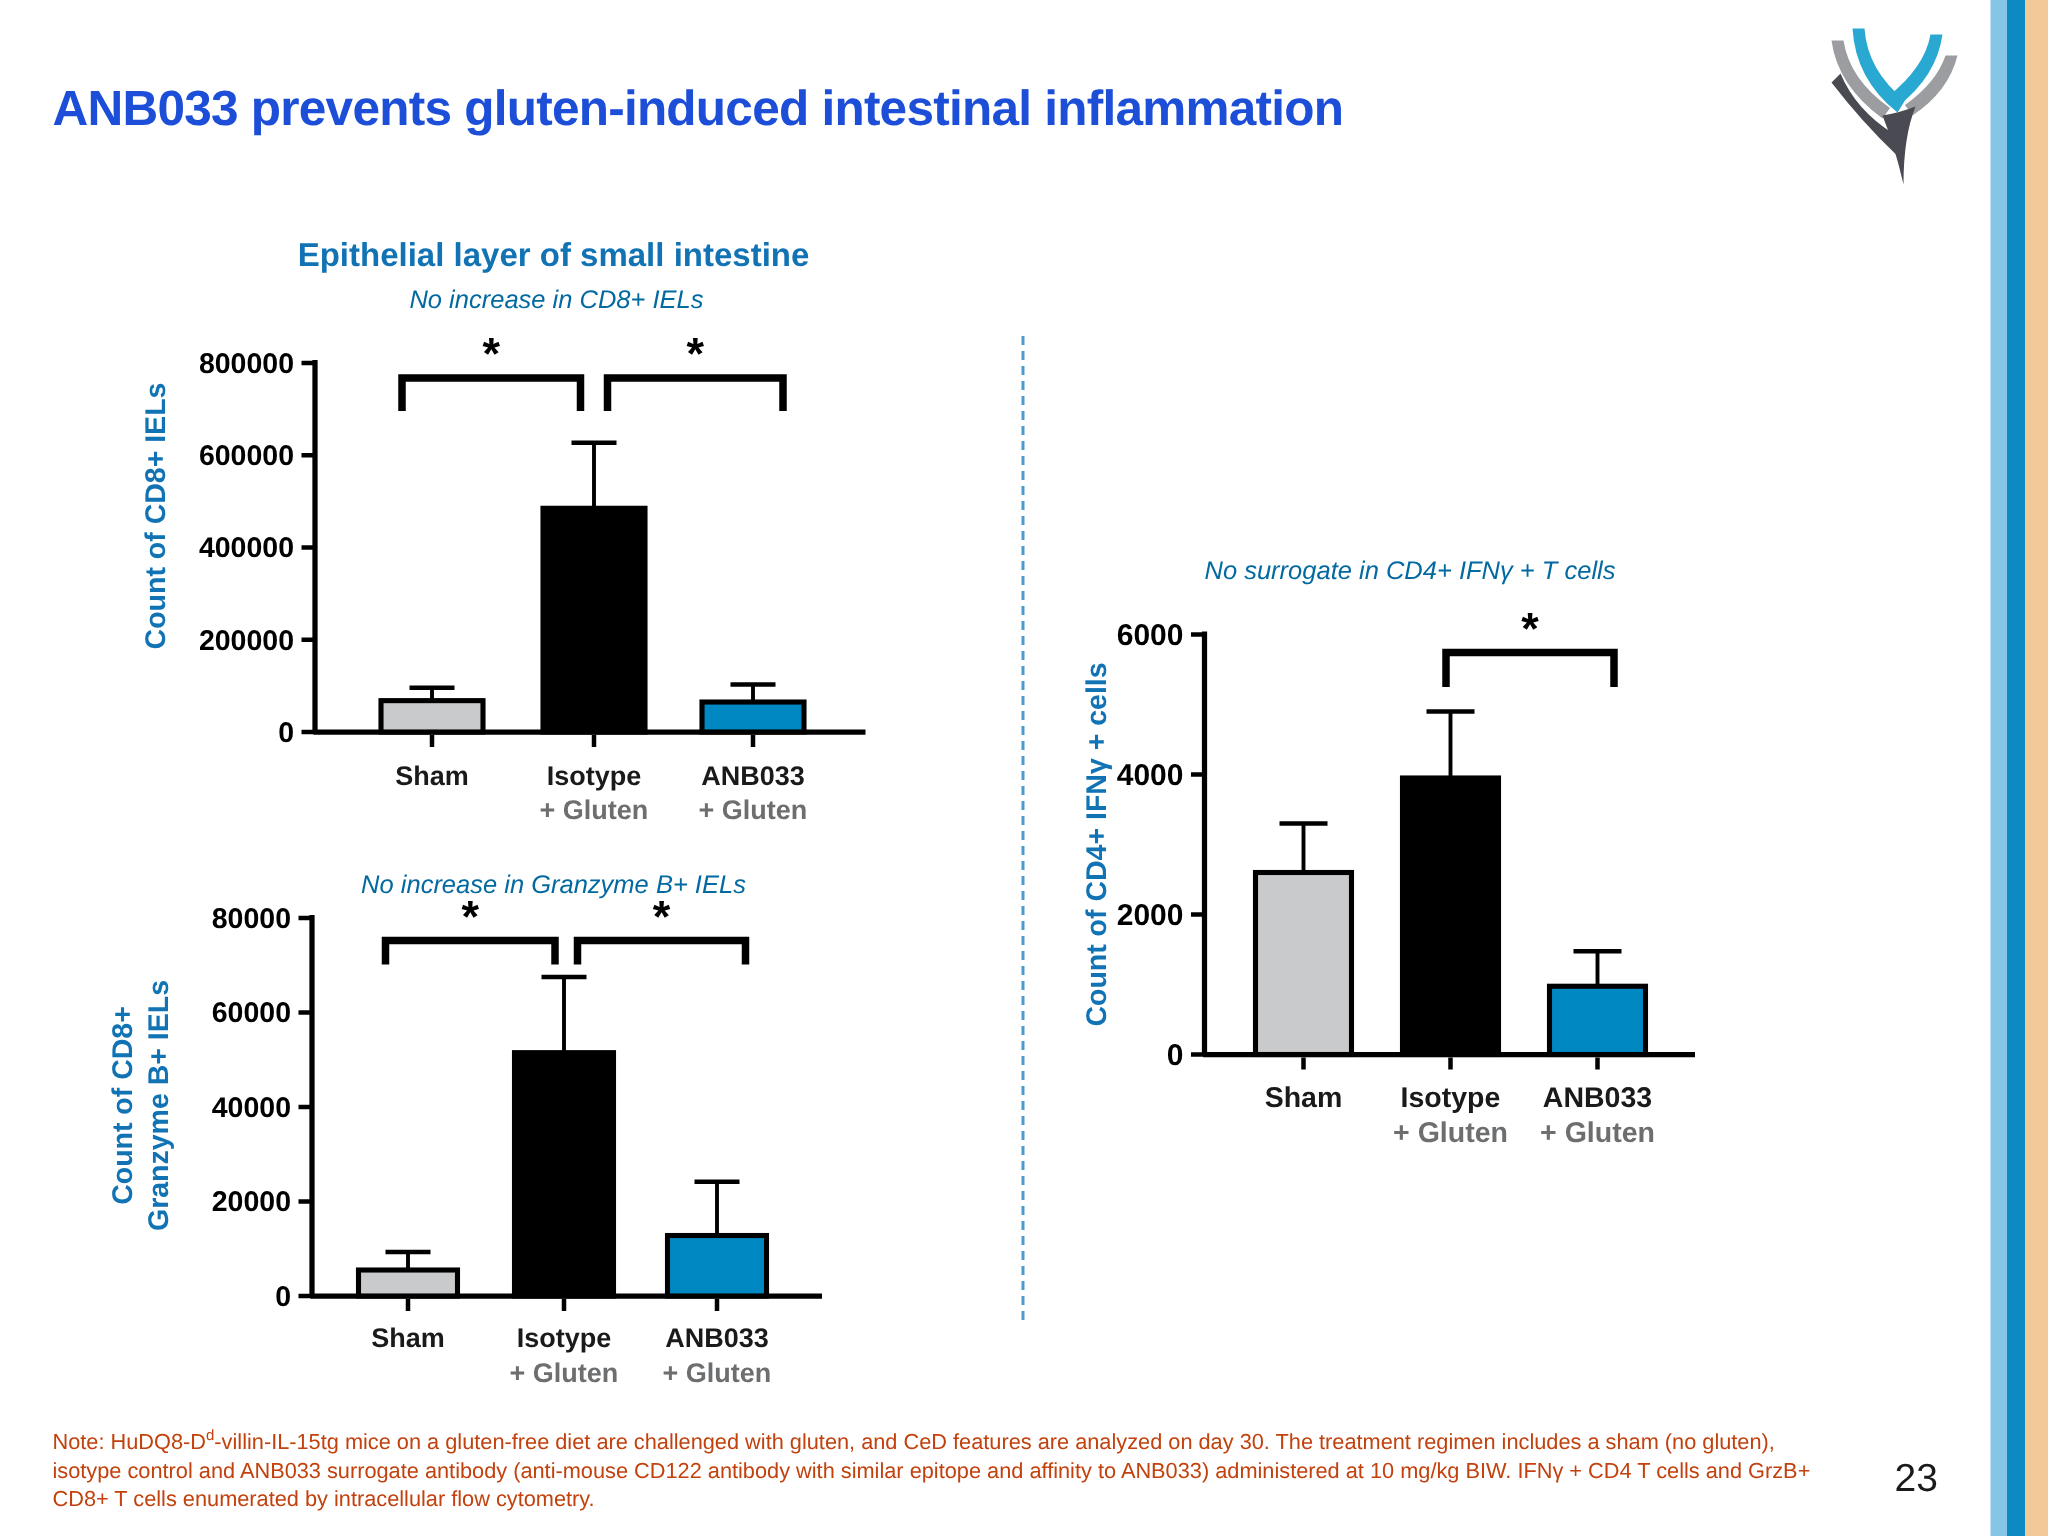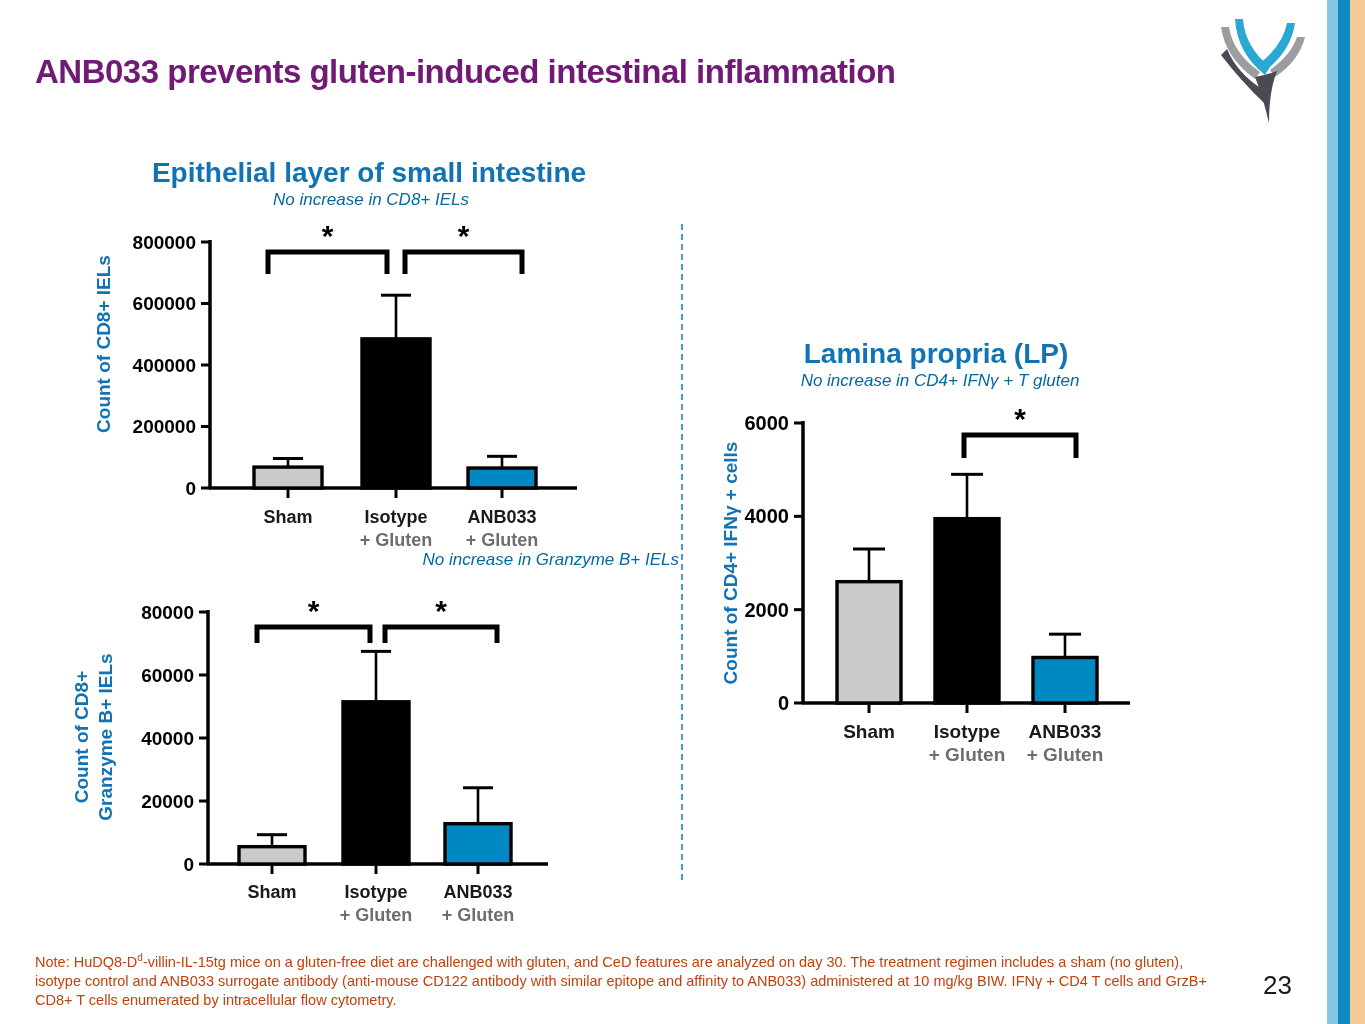--- a/index.html
+++ b/index.html
@@ -1,24 +1,24 @@
 <!DOCTYPE html>
 <html><head>
 <meta charset="utf-8">
 <style>
   html,body{margin:0;padding:0;background:#e8e8e8;}
   .slide{position:relative;width:1365px;height:1024px;background:#ffffff;overflow:hidden;
          font-family:"Liberation Sans",sans-serif;}
   .abs{position:absolute;}
-  .slide-title{left:35px;top:53px;font-size:33px;font-weight:bold;color:#701a75;letter-spacing:-0.5px;}
-  .section-heading{font-size:28px;font-weight:bold;color:#1173B4;text-align:center;width:620px;}
+  .slide-title{left:35px;top:53px;font-size:33px;font-weight:bold;color:#1d4ed8;letter-spacing:-0.5px;}
+  .section-heading{font-size:22px;font-weight:bold;color:#1173B4;text-align:center;width:620px;}
   .chart-subtitle{font-size:17px;font-style:italic;color:#0369a1;text-align:center;width:620px;}
   .heading-left{left:59px;top:157px;}
   .subtitle-1{left:61px;top:190px;}
-  .subtitle-2{left:59px;top:550px;text-align:right;}
+  .subtitle-2{left:59px;top:580px;}
   .heading-right{left:626px;top:338px;}
   .subtitle-3{left:630px;top:371px;}
   .chart{position:absolute;}
   .chart-1{left:60px;top:225px;width:540px;height:330px;}
   .chart-2{left:60px;top:588px;width:540px;height:365px;}
   .chart-3{left:690px;top:400px;width:645px;height:380px;}
   .divider{left:681px;top:224px;height:656px;width:0;border-left:2px dashed #4E9BCB;}
   .stripe{top:0;height:1024px;}
   .stripe-light{left:1327px;width:11px;background:#85C6E7;}
   .stripe-dark{left:1338px;width:12px;background:#0E8AC2;}
@@ -115,22 +115,21 @@
         <text x="418" y="310" text-anchor="middle" font-size="18" font-weight="bold" fill="#1a1a1a">ANB033</text>
         <text x="418" y="333" text-anchor="middle" font-size="18" font-weight="bold" fill="#6D6E70">+ Gluten</text>
         <path d="M 197 55 L 197 39 L 310 39 L 310 55" fill="none" stroke="#000" stroke-width="5"></path>
         <text x="253.5" y="33" text-anchor="middle" font-size="30" font-weight="bold" fill="#000">*</text>
         <path d="M 325 55 L 325 39 L 437 39 L 437 55" fill="none" stroke="#000" stroke-width="5"></path>
         <text x="381" y="33" text-anchor="middle" font-size="30" font-weight="bold" fill="#000">*</text>
         <text transform="translate(28 149) rotate(-90)" text-anchor="middle" font-size="19" font-weight="bold" fill="#1173B4">Count of CD8+</text>
         <text transform="translate(52 149) rotate(-90)" text-anchor="middle" font-size="19" font-weight="bold" fill="#1173B4">Granzyme B+ IELs</text>
       </svg></div>
 
-  <div class="abs section-heading heading-right">Lamina propria (LP)</div>
-  <div class="abs chart-subtitle subtitle-3">No increase in CD4+ IFNγ + T gluten</div>
+  <div class="abs chart-subtitle subtitle-3">No surrogate in CD4+ IFNγ + T cells</div>
   <div class="abs chart chart-3" id="chart3"><svg width="645" height="380" viewBox="0 0 645 380">
         <line x1="113" y1="21" x2="113" y2="304" stroke="#000" stroke-width="3.5"></line>
         <line x1="104" y1="303" x2="113" y2="303" stroke="#000" stroke-width="3"></line>
         <text x="99" y="310" text-anchor="end" font-size="20" font-weight="bold" fill="#000">0</text>
         <line x1="104" y1="209.66666666666669" x2="113" y2="209.66666666666669" stroke="#000" stroke-width="3"></line>
         <text x="99" y="216.66666666666669" text-anchor="end" font-size="20" font-weight="bold" fill="#000">2000</text>
         <line x1="104" y1="116.33333333333334" x2="113" y2="116.33333333333334" stroke="#000" stroke-width="3"></line>
         <text x="99" y="123.33333333333334" text-anchor="end" font-size="20" font-weight="bold" fill="#000">4000</text>
         <line x1="104" y1="23" x2="113" y2="23" stroke="#000" stroke-width="3"></line>
         <text x="99" y="30" text-anchor="end" font-size="20" font-weight="bold" fill="#000">6000</text>

